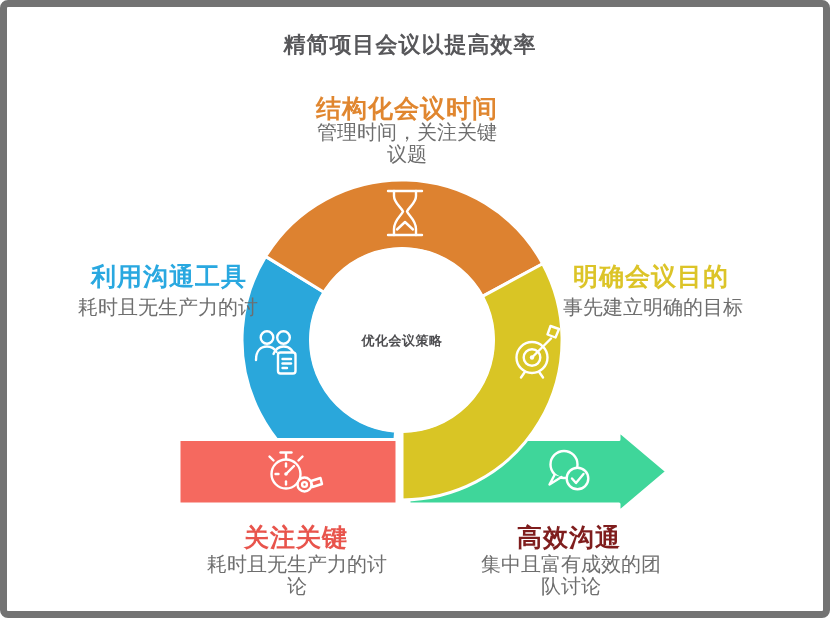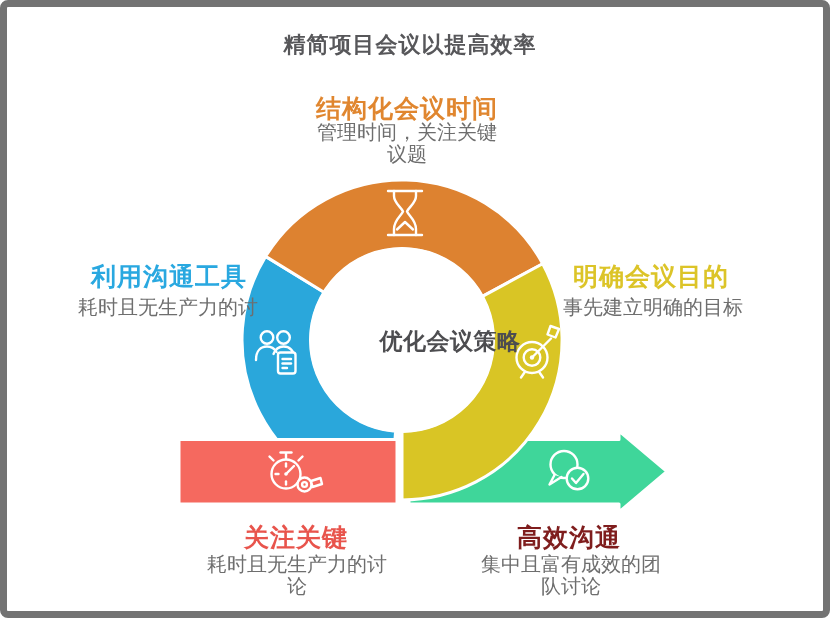--- a/index.html
+++ b/index.html
@@ -15,23 +15,22 @@
   }
   .heading{
     font-size:25px;font-weight:bold;letter-spacing:1px;white-space:nowrap;
     transform:translateX(-50%);
   }
   .desc{
     font-size:20px;line-height:22px;text-align:center;transform:translateX(-50%);
     white-space:nowrap;
   }
   .center-label{
-    font-size:23px;font-weight:bold;letter-spacing:0.5px;white-space:nowrap;
+    font-size:13px;font-weight:bold;letter-spacing:0.5px;white-space:nowrap;
     transform:translate(-50%,-50%);
-    margin-left:48px;
   }
   svg{position:absolute;left:0;top:0;}
   .seg{stroke:#ffffff;stroke-width:3;stroke-linejoin:round;}
   .ic{stroke:#ffffff;stroke-width:2.4;fill:none;stroke-linecap:round;stroke-linejoin:round;}
   .icf{stroke:#ffffff;stroke-width:2.4;stroke-linecap:round;stroke-linejoin:round;}
 </style>
 </head>
 <body>
 
 <div class="stage">

